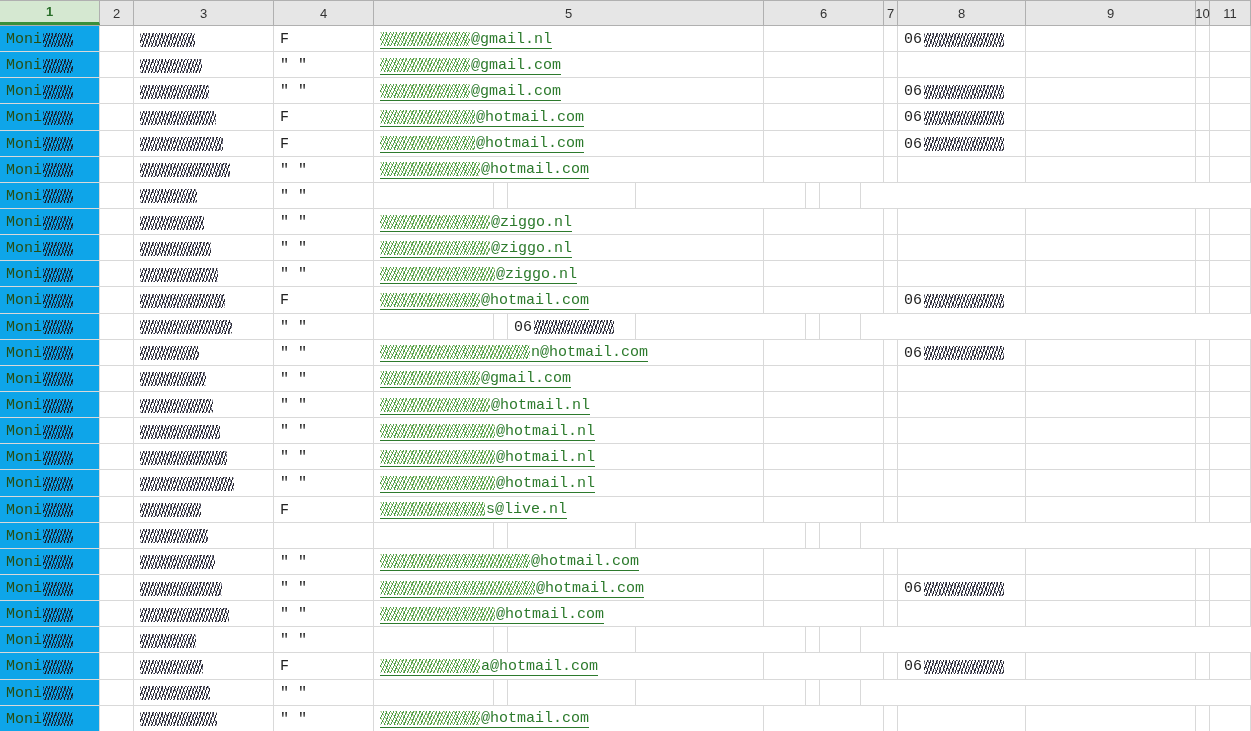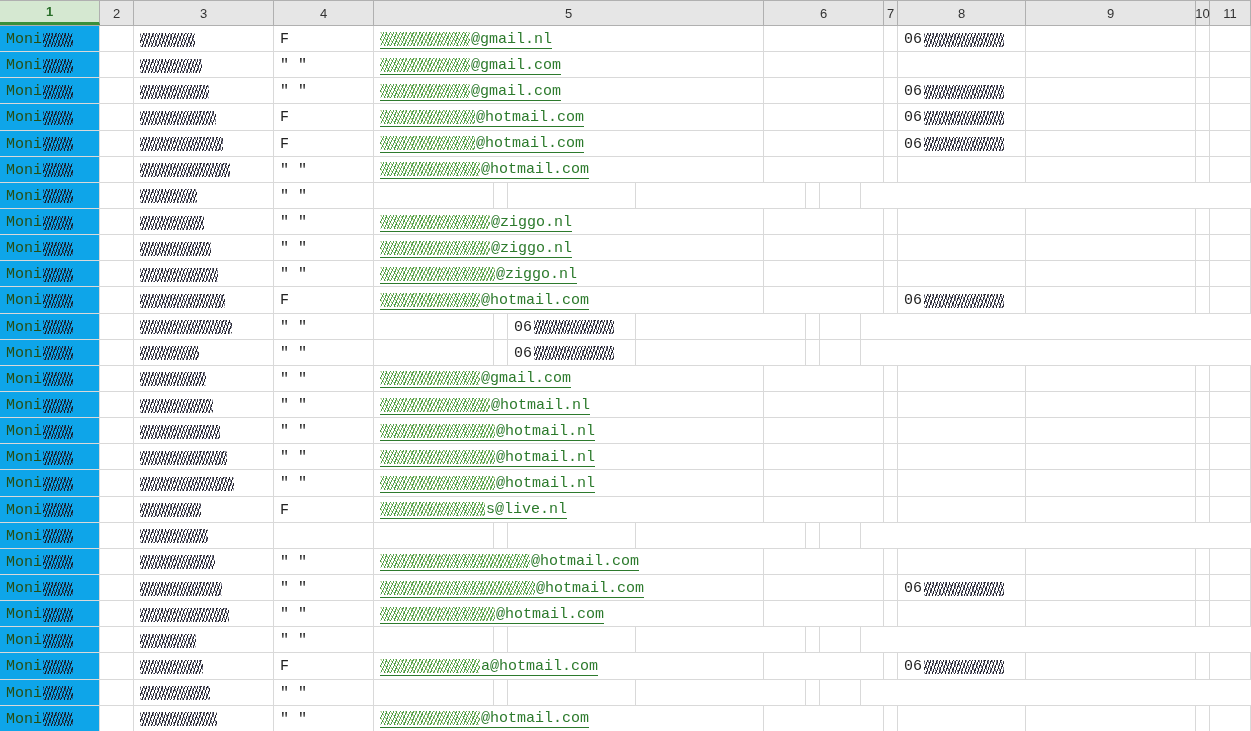--- a/index.html
+++ b/index.html
@@ -424,20 +424,23 @@
           <span>Moni</span>
           <span class="redact dark" style="width: 30px; margin-left: 1px;"></span>
         </div>
         <div class="cell c2"></div>
         <div class="cell c3">
           <span class="redact dark" style="width: 59px;"></span>
         </div>
         <div class="cell c4">
           <span>" "</span>
         </div>
+        <div class="cell c5">
+          <span class="email"><span class="redact green" style="width: 150px; margin-right: 1px;"></span><span>n@hotmail.com</span></span>
+        </div>
         <div class="cell c6"></div>
         <div class="cell c7"></div>
         <div class="cell c8">
           <span>06</span>
           <span class="redact dark" style="width: 80px; margin-left: 2px;"></span>
         </div>
         <div class="cell c9"></div>
         <div class="cell c10"></div>
         <div class="cell c11"></div>
       </div>

